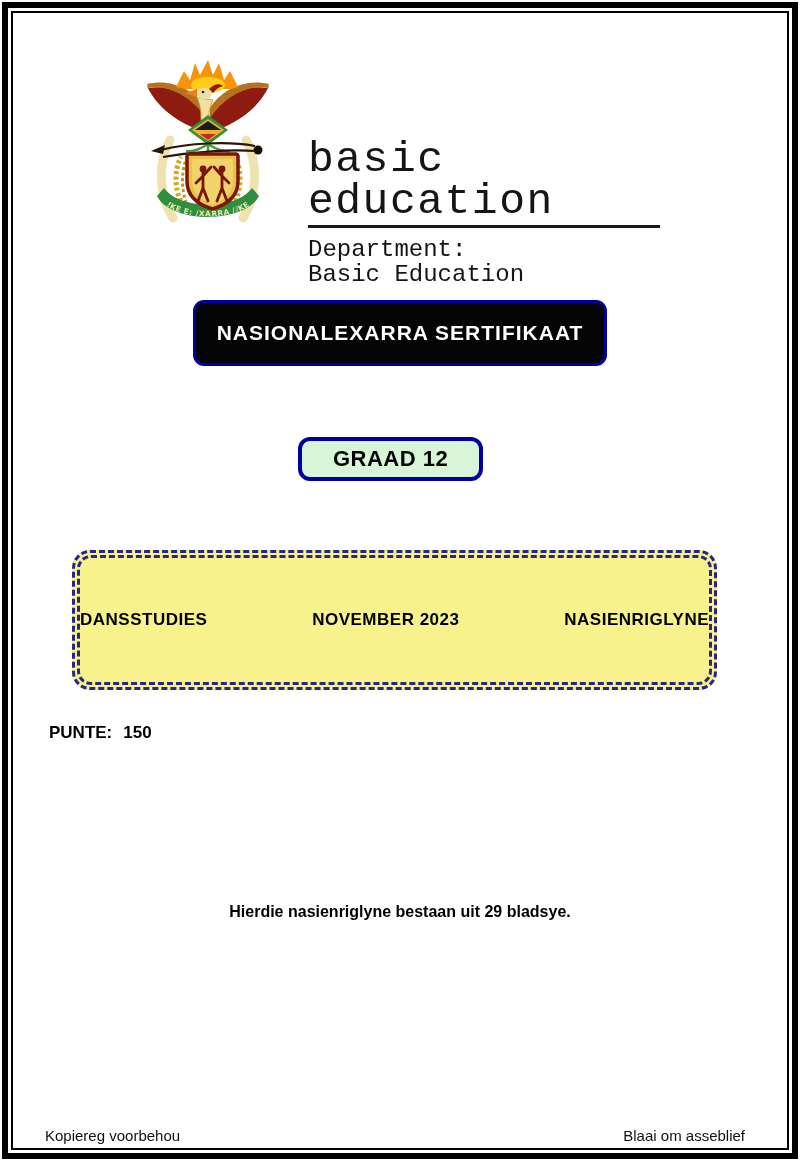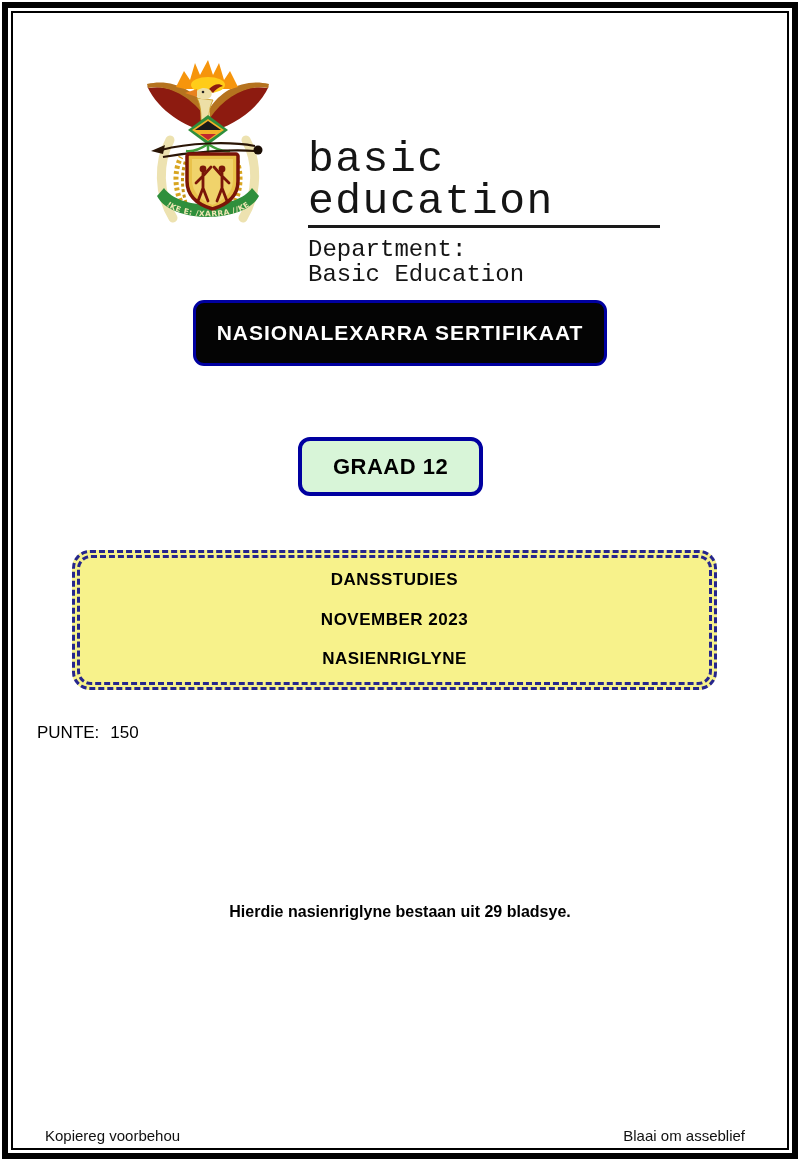--- a/index.html
+++ b/index.html
@@ -25,40 +25,40 @@
   .nsc-box{
     position:absolute;left:180px;top:287px;width:414px;height:66px;
     background:#040404;border:3px solid var(--navy-border,#0000A0);border-radius:11px;
     display:flex;flex-direction:row;justify-content:center;align-items:center;
     color:#fff;font-weight:bold;font-size:21px;line-height:28px;letter-spacing:1px;
     box-sizing:border-box;
   }
 
   
   .grade-box{
-    position:absolute;left:285px;top:424px;width:185px;height:59px;
+    position:absolute;left:285px;top:424px;width:185px;height:44px;
     background:var(--grade-bg,#D8F5D8);border:4px solid var(--navy-border,#0000A0);border-radius:12px;
     display:flex;justify-content:center;align-items:center;
     font-weight:bold;font-size:22px;letter-spacing:0.5px;box-sizing:border-box;
   }
 
   
   .exam-box{
     position:absolute;left:59px;top:537px;width:645px;height:140px;
     background:var(--exam-bg,#F7F28B);
     border:3px dashed var(--dash-navy,#26268C);border-radius:18px;box-sizing:border-box;
   }
   .exam-inner{
     position:absolute;inset:2px;border:3px dashed var(--dash-navy,#26268C);border-radius:14px;
-    display:flex;flex-direction:column;justify-content:space-between;align-items:center;
+    display:flex;flex-direction:row;justify-content:space-between;align-items:center;
     padding:12px 0 13px;box-sizing:border-box;
   }
   .exam-line{font-weight:bold;font-size:17px;letter-spacing:0.5px;}
 
-  .marks-line{position:absolute;left:24px;top:710px;font-weight:normal;font-size:17px;}
+  .marks-line{position:absolute;left:36px;top:710px;font-weight:bold;font-size:17px;}
   .marks-value{margin-left:11px;}
 
   .note-line{position:absolute;left:0;top:854px;width:100%;text-align:center;
     font-weight:bold;font-size:16px;margin-top:36px;}
 
   .footer{position:absolute;left:32px;right:42px;bottom:4px;
     display:flex;justify-content:space-between;font-size:15px;color:#111;}
 </style>
 </head>
 <body>

